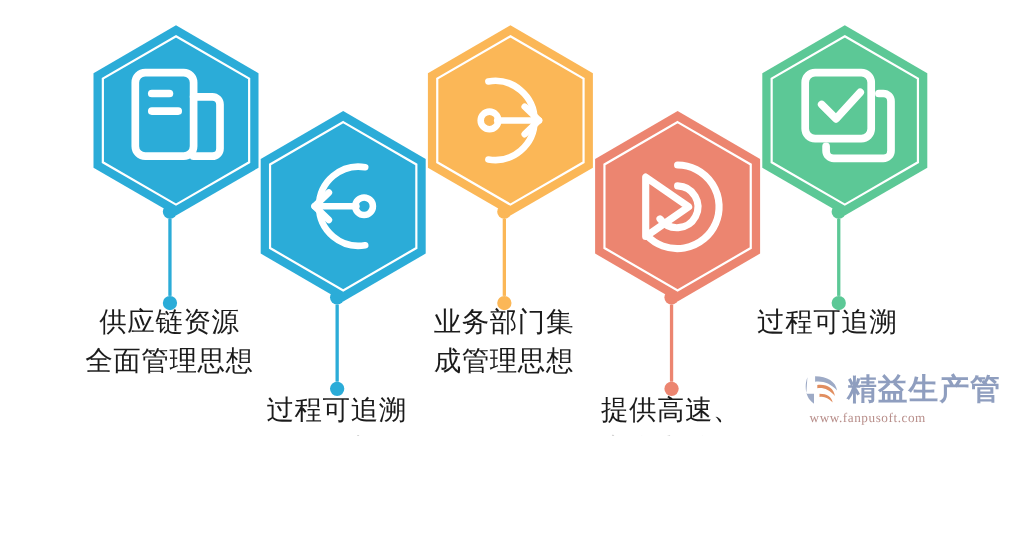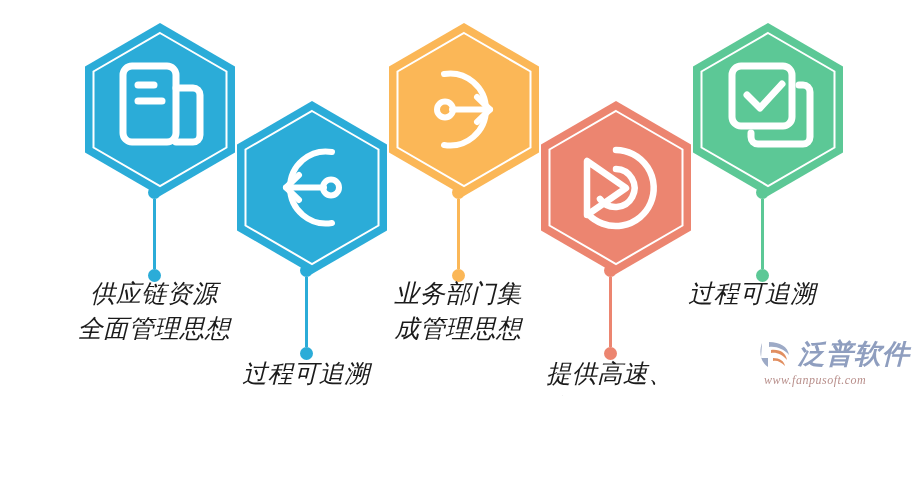--- a/index.html
+++ b/index.html
@@ -9,21 +9,20 @@
   }
   body {
     font-family: "Liberation Sans", "DejaVu Sans", sans-serif;
   }
   #stage {
     position: relative;
     width: 920px;
     height: 396px;
     background: #ffffff;
     overflow: hidden;
-    font-style: italic;
   }
   .hex-wrap {
     position: absolute;
   }
   .hex-svg { display: block; }
 
   .connector {
     position: absolute;
     width: 14px;
     display: flex;
@@ -203,18 +202,18 @@
 采集</div>
 
   <div id="watermark">
     <div class="wm-top">
       <svg width="36" height="30" viewBox="0 0 36 30" aria-hidden="true">
         <path d="M4 4 C1 12 2 23 10 28 L10 19 L3 19 Z" fill="#9aa7c4"></path>
         <path d="M11 3 C22 3 30 8 31 16 C26 10 18 7 11 8 Z" fill="#9aa7c4"></path>
         <path d="M13 11 C22 10 28 14 29 21 C24 15 18 13 13 14 Z" fill="#e08a5a"></path>
         <path d="M15 19 C22 19 26 22 27 27 C23 23 19 21 15 22 Z" fill="#e08a5a"></path>
       </svg>
-      <span class="wm-text">泛普软件</span>
+      <span class="wm-text">精益生产管</span>
     </div>
     <div class="wm-url">www.fanpusoft.com</div>
   </div>
 
 </div>
 
 </body></html>

